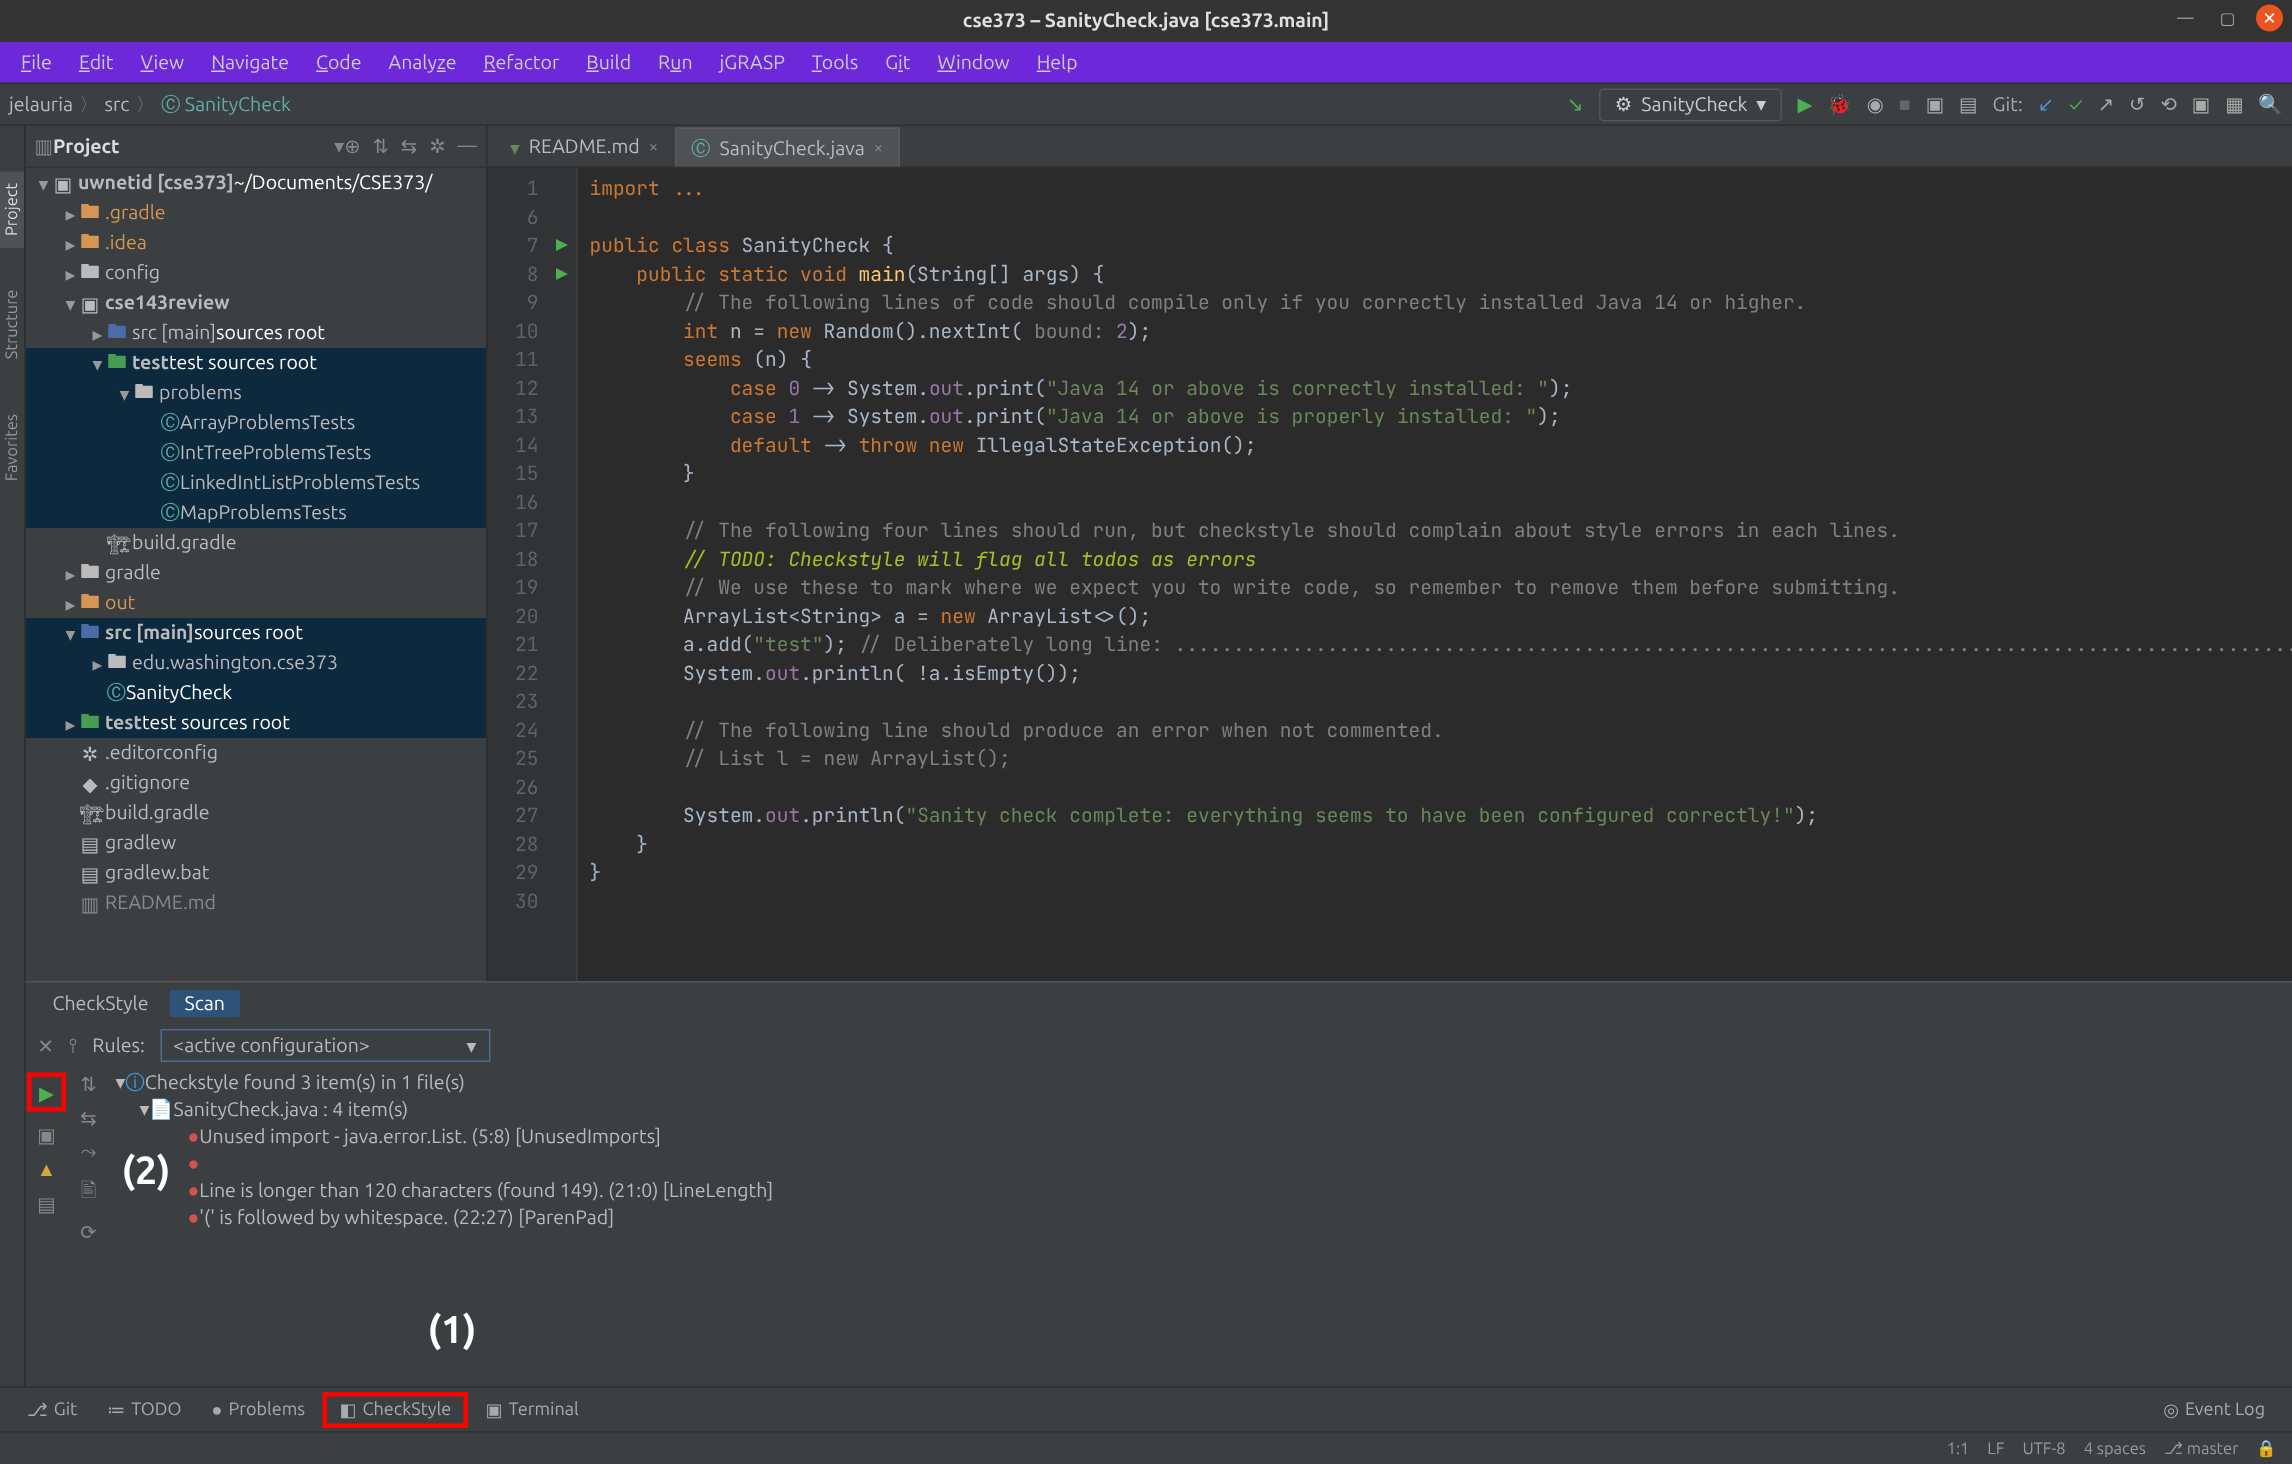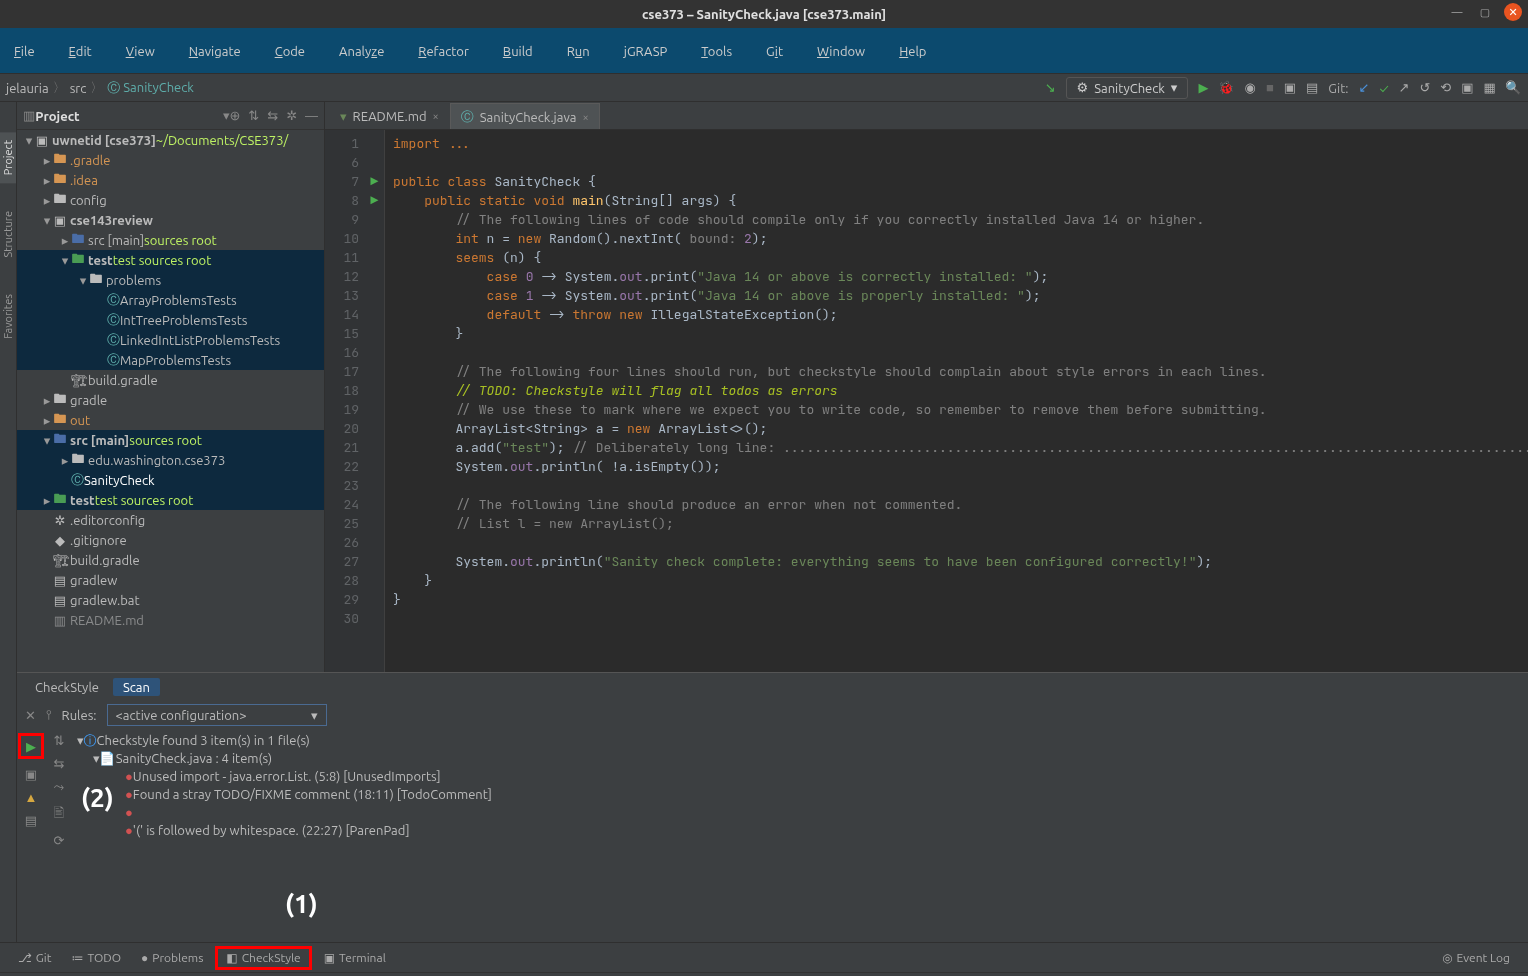--- a/index.html
+++ b/index.html
@@ -3,21 +3,21 @@
 <meta charset="utf-8">
 <style>
 * { margin:0; padding:0; box-sizing:border-box; }
 body { font-family:"Segoe UI","Ubuntu",sans-serif; font-size:13px; background:#2b2b2b; color:#bbb; overflow:hidden; width:1528px; height:976px; }
 .titlebar { height:28px; background:#333; display:flex; align-items:center; justify-content:center; position:relative; }
 .titlebar .title { color:#e0e0e0; font-weight:bold; font-size:13px; }
 .wincontrols { position:absolute; right:6px; top:3px; display:flex; gap:10px; }
 .wincontrols span { width:18px; height:18px; border-radius:50%; display:inline-flex; align-items:center; justify-content:center; font-size:11px; }
 .wc-close { background:#e95420; color:#fff; }
 .wc-min,.wc-max { color:#aaa; }
-.menubar { height:46px; background:#0c4a6e; display:flex; align-items:center; padding:0 6px; gap:18px; border-bottom:1px solid #2f2f2f; }
+.menubar { height:28px; background:#6d28d9; display:flex; align-items:center; padding:0 6px; gap:2px; border-bottom:1px solid #2f2f2f; }
 .menubar span { padding:2px 8px; color:#ccc; cursor:default; }
 .menubar span u { text-decoration:underline; }
 .navbar { height:28px; background:#3c3f41; display:flex; align-items:center; padding:0 6px; border-bottom:1px solid #2f2f2f; }
 .crumb { color:#bbb; }
 .crumb-sep { color:#777; margin:0 4px; }
 .nav-spacer { flex:1; }
 .nav-actions { display:flex; align-items:center; gap:10px; color:#aaa; }
 .run-combo { background:#3c3f41; border:1px solid #555; border-radius:3px; padding:2px 10px; color:#ccc; display:inline-flex; align-items:center; gap:6px; height:22px; }
 .play-green{color:#4caf50;}
 .bug-green{color:#4caf50;}
@@ -28,21 +28,21 @@
 .top-split { flex:1; display:flex; overflow:hidden; }
 .project { width:308px; background:#3c3f41; border-right:1px solid #2f2f2f; display:flex; flex-direction:column; overflow:hidden; }
 .project-head { height:28px; display:flex; align-items:center; padding:0 6px; border-bottom:1px solid #323232; }
 .project-head .title { font-weight:bold; color:#ddd; flex:1; }
 .project-head .icons { display:flex; gap:8px; color:#888; }
 .ptree { flex:1; overflow:hidden; font-size:13px; }
 .ptree .row { height:20px; display:flex; align-items:center; white-space:nowrap; color:#bbb; }
 .ptree .row.sel { background:#0d293e; color:#fff; }
 .ptree .row.selgrp { background:#0d293e;}
 .ptree .tw { display:inline-block; width:12px; text-align:center; color:#999; }
-.ptree .dim { color:#bef264; }
+.ptree .dim { color:#ffffff; }
 .orange { color:#d69653; }
 .teal { color:#5eadaa; }
 .ptree .ik { width:14px; display:inline-block; text-align:center; margin-right:3px;}
 .editor { flex:1; display:flex; flex-direction:column; background:#2b2b2b; }
 .etabs { height:28px; background:#3c3f41; display:flex; align-items:flex-end; padding-left:4px; border-bottom:1px solid #2f2f2f; }
 .etab { height:26px; display:flex; align-items:center; padding:0 10px; gap:6px; color:#bbb; border:1px solid transparent; }
 .etab.active { background:#4e5254; border:1px solid #5a5a5a; border-bottom:none; }
 .etab .x { color:#888; font-size:11px; }
 .code-wrap { flex:1; display:flex; position:relative; font-family:"JetBrains Mono","Consolas",monospace; font-size:13px; overflow:hidden; }
 .gutter-l { width:40px; background:#313335; text-align:right; padding:4px 6px 4px 0; color:#606366; line-height:19px; }
@@ -371,24 +371,24 @@
               <span class="info-blue">ⓘ</span> 
               <span>Checkstyle found 3 item(s) in 1 file(s)</span>
             </div>
           <div class="r" style="padding-left:20px"><span class="tw">▾</span> 📄 <span>SanityCheck.java : 4 item(s)</span></div>
           <div class="r" style="padding-left:52px">
               <span class="err-red">●</span> 
               <span>Unused import - java.error.List. (5:8) [UnusedImports]</span>
             </div>
           <div class="r" style="padding-left:52px">
               <span class="err-red">●</span> 
-              <span>Found a stray TODO/FIXME comment (18:11) [TodoComment]</span>
             </div>
           <div class="r" style="padding-left:52px">
               <span class="err-red">●</span> 
+              <span>Line is longer than 120 characters (found 149). (21:0) [LineLength]</span>
             </div>
           <div class="r" style="padding-left:52px">
               <span class="err-red">●</span> 
               <span>'(' is followed by whitespace. (22:27) [ParenPad]</span>
             </div>
         </div>
         <div class="ann-label" style="left:64px; top:54px">(2)</div>
         <div class="ann-label" style="left:268px; top:160px">(1)</div>
       </div>
     </div>

